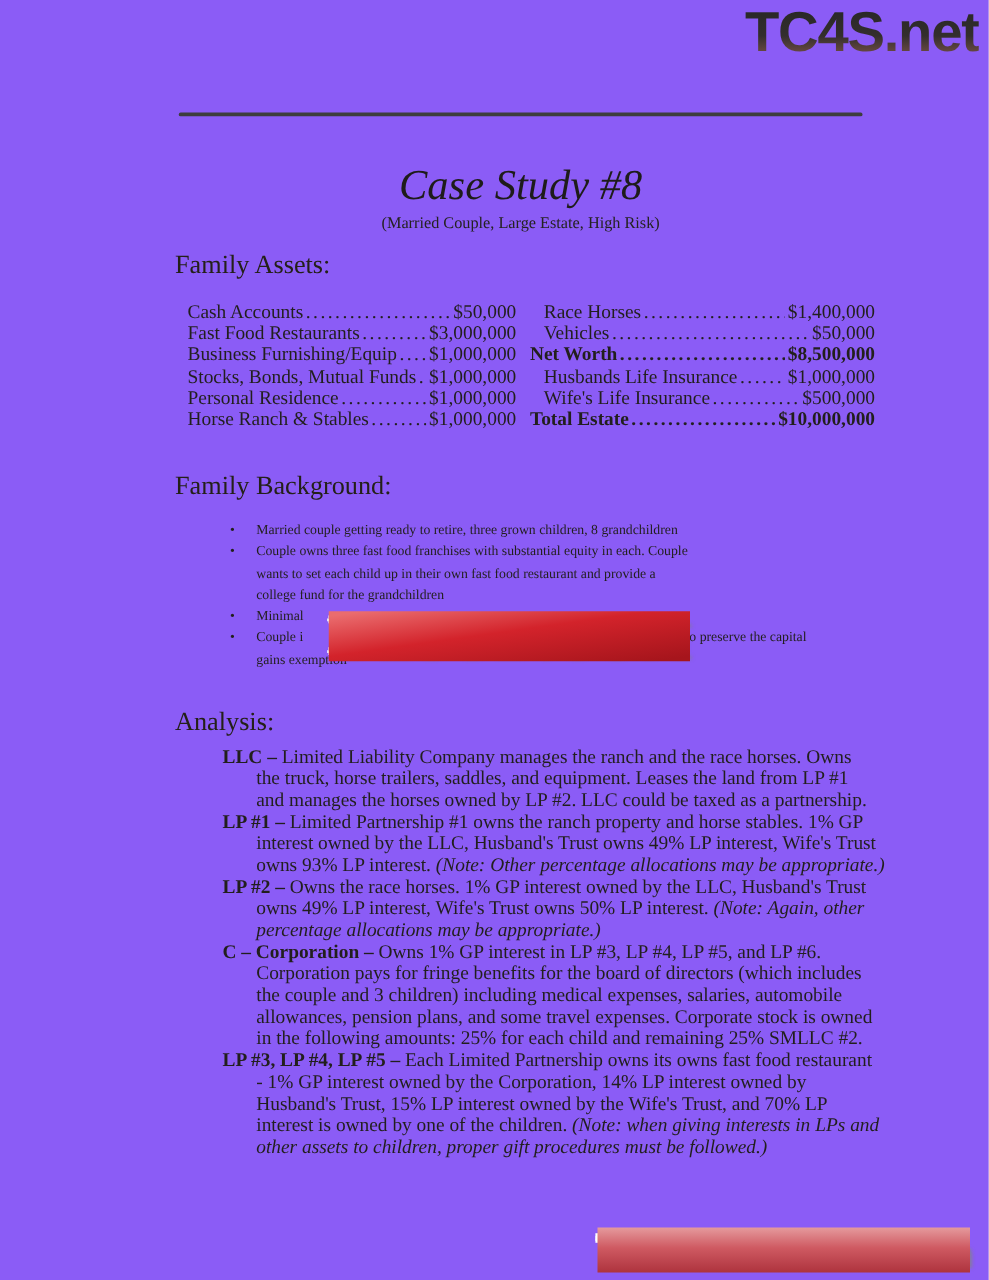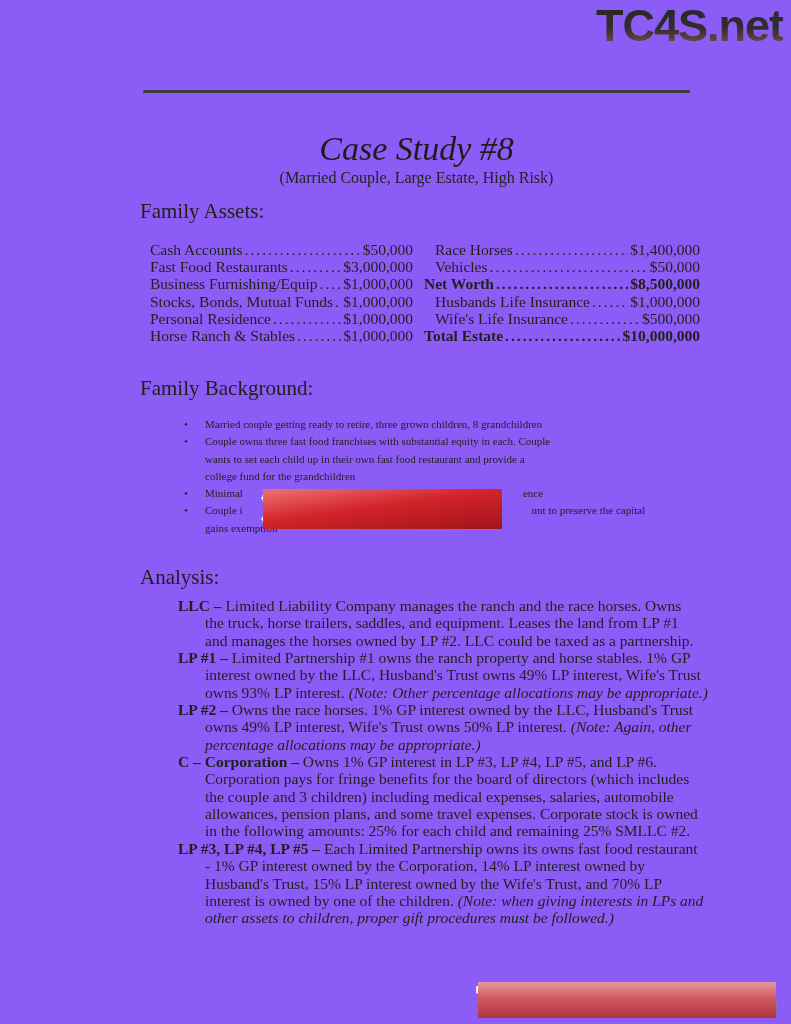--- a/index.html
+++ b/index.html
@@ -19,21 +19,21 @@
     -webkit-background-clip:text; background-clip:text; color:transparent;
   }
 
   
   .rule { position:absolute; left:143px; top:90px; width:547px; height:3px;
           background:#3d3d3d; border-radius:2px; }
 
   
   .title-block { position:absolute; left:143px; top:130px; width:547px; text-align:center; }
   .title { font-size:34px; line-height:38px; font-style:italic; color:#1e1c1a; }
-  .subtitle { font-size:16px; line-height:19px; color:#242220;text-align:center; }
+  .subtitle { font-size:13px; line-height:19px; color:#242220;text-align:center; }
 
   
   .sec-heading { position:absolute; left:140px; font-size:21px; line-height:24px; color:#242018; }
   .h-assets { top:199px; }
   .h-background { top:376px; }
   .h-analysis { top:565px; }
 
   
   .assets { position:absolute; left:150px; top:241px; display:flex; gap:11px;
             font-size:15.5px; line-height:17.2px; }
@@ -69,21 +69,21 @@
   .wm .under { position:absolute; left:0; top:0; color:#ffffff;
     text-shadow:
       -3px 0 0 #fff, 3px 0 0 #fff, 0 -3px 0 #fff, 0 3px 0 #fff,
       -2px -2px 0 #fff, 2px -2px 0 #fff, -2px 2px 0 #fff, 2px 2px 0 #fff,
       5px 5px 3px rgba(125,125,125,0.75);
   }
   .wm .over { position:relative; -webkit-background-clip:text; background-clip:text; color:transparent; }
 
   .wm-dlsub { left:263px; top:489px;
     font-family:"DejaVu Serif", serif; font-weight:bold;
-    font-size:31px; line-height:40px; letter-spacing:2px;
+    font-size:38px; line-height:40px; letter-spacing:2px;
   }
   .wm-dlsub .over { background:linear-gradient(172deg,#ea6c6e 5%,#d3232b 45%,#a6151c 95%); }
 
   .wm-traders { left:478px; top:982px;
     font-family:"Liberation Sans", sans-serif; font-weight:bold;
     font-size:31px; line-height:36px; letter-spacing:0.5px;
   }
   .wm-traders .under { text-shadow:
       -2px 0 0 #fff, 2px 0 0 #fff, 0 -2px 0 #fff, 0 2px 0 #fff,
       -2px -2px 0 #fff, 2px -2px 0 #fff, -2px 2px 0 #fff, 2px 2px 0 #fff,

